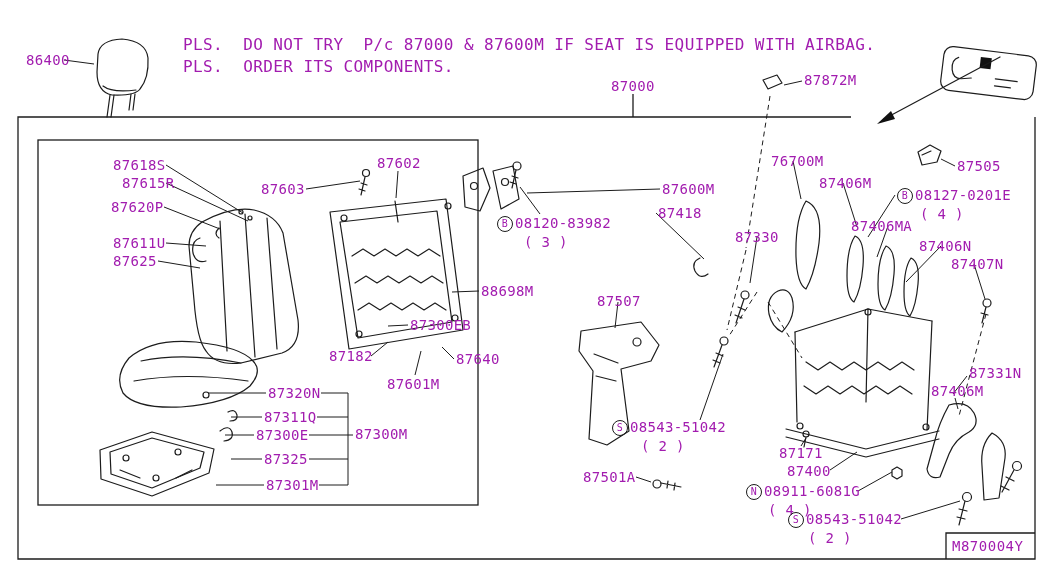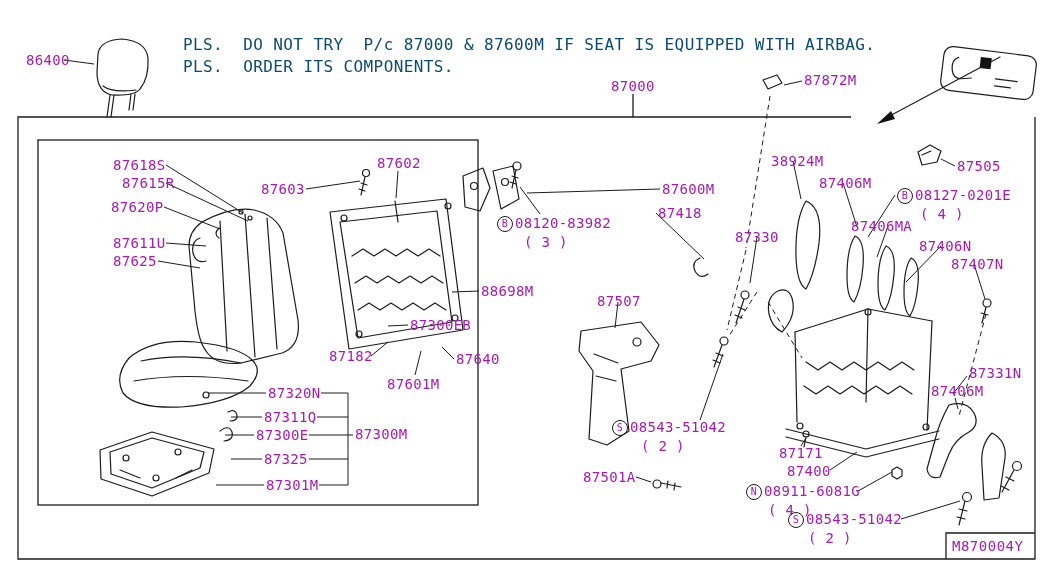--- a/index.html
+++ b/index.html
@@ -7,21 +7,21 @@
     width:1045px;height:572px;position:relative;overflow:hidden;
     background:#ffffff;color:#1c1c1c;
     font-family:"DejaVu Sans Mono","Liberation Mono",monospace;
   }
   .lbl{
     position:absolute;font-size:14px;line-height:15px;letter-spacing:.3px;
     white-space:nowrap;color:#a21caf;
   }
   .note{
     position:absolute;font-size:16px;line-height:18px;letter-spacing:.4px;
-    white-space:pre;color:#0c4a6e;
+    white-space:pre;color:#a21caf;
   }
   .code{font-size:14px;letter-spacing:.5px}
   .circ{
     display:inline-block;width:14px;height:14px;border:1.3px solid #1c1c1c;
     border-radius:50%;font-size:10px;line-height:13px;text-align:center;
     vertical-align:1px;margin-right:2px;
   }
   svg.art{position:absolute;left:0;top:0}
 </style>
 </head>
@@ -268,21 +268,21 @@
     <div class="lbl" style="left: 456px; top: 352px;"><span>87640</span></div>
     <div class="lbl" style="left: 387px; top: 377px;"><span>87601M</span></div>
     <div class="lbl" style="left: 268px; top: 386px;"><span>87320N</span></div>
     <div class="lbl" style="left: 264px; top: 410px;"><span>87311Q</span></div>
     <div class="lbl" style="left: 256px; top: 428px;"><span>87300E</span></div>
     <div class="lbl" style="left: 355px; top: 427px;"><span>87300M</span></div>
     <div class="lbl" style="left: 264px; top: 452px;"><span>87325</span></div>
     <div class="lbl" style="left: 266px; top: 478px; text-align: center;"><span>87301M</span></div>
     <div class="lbl" style="left: 597px; top: 294px;"><span>87507</span></div>
     <div class="lbl" style="left: 735px; top: 230px;"><span>87330</span></div>
-    <div class="lbl" style="left: 771px; top: 154px;"><span>38924M</span></div>
+    <div class="lbl" style="left: 771px; top: 154px;"><span>76700M</span></div>
     <div class="lbl" style="left: 819px; top: 176px;"><span>87406M</span></div>
     <div class="lbl" style="left: 897px; top: 188px;"><span class="circ">B</span><span>08127-0201E</span></div>
     <div class="lbl" style="left: 920px; top: 207px;"><span>( 4 )</span></div>
     <div class="lbl" style="left: 851px; top: 219px;"><span>87406MA</span></div>
     <div class="lbl" style="left: 919px; top: 239px;"><span>87406N</span></div>
     <div class="lbl" style="left: 951px; top: 257px;"><span>87407N</span></div>
     <div class="lbl" style="left: 957px; top: 159px; text-align: center;"><span>87505</span></div>
     <div class="lbl" style="left: 612px; top: 420px;"><span class="circ">S</span><span>08543-51042</span></div>
     <div class="lbl" style="left: 641px; top: 439px;"><span>( 2 )</span></div>
     <div class="lbl" style="left: 779px; top: 430px; margin-top: 16px;"><span>87171</span></div>

